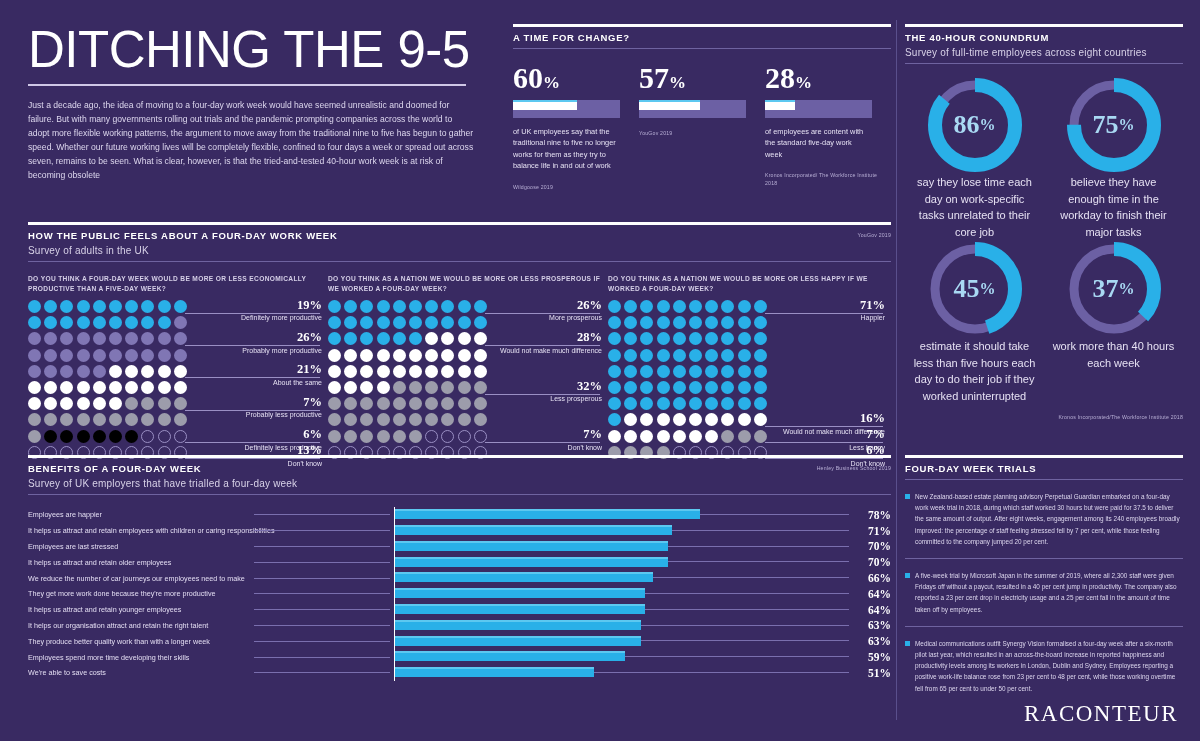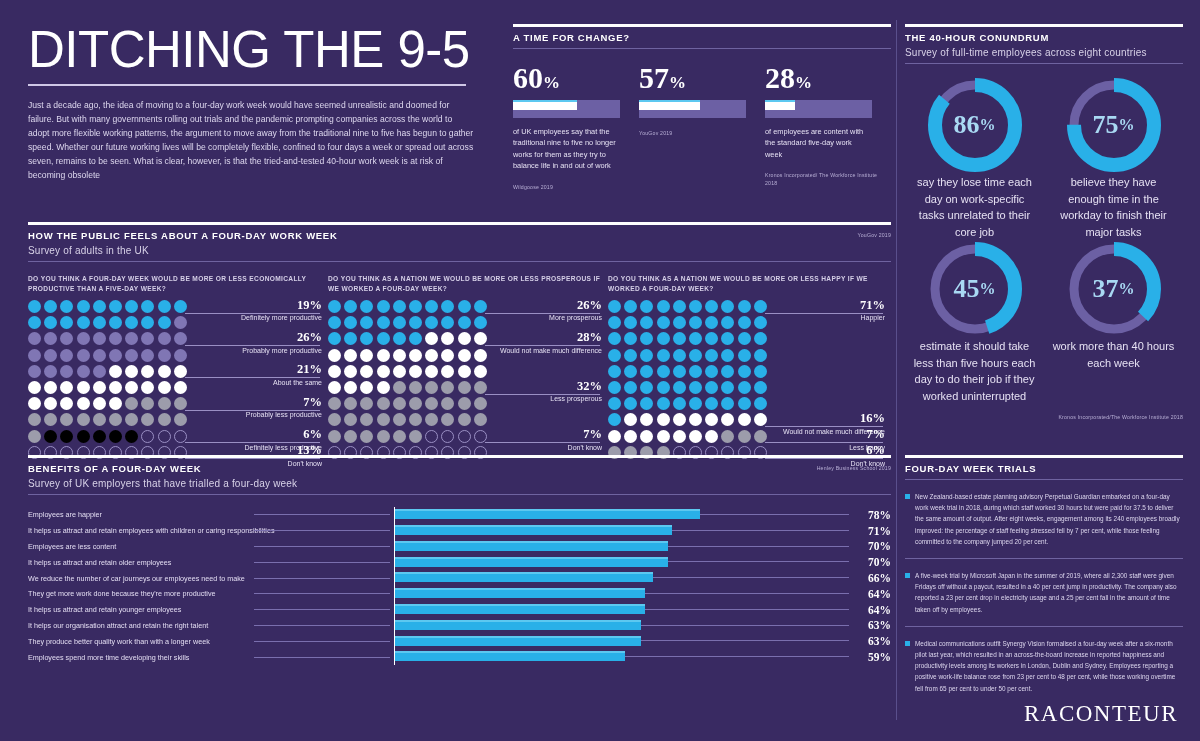--- a/index.html
+++ b/index.html
@@ -722,21 +722,21 @@
         <div class="bar-row">
           <div class="bar-label">It helps us attract and retain employees with children or caring responsibilities</div>
           <div class="bar-connect"></div>
           <div class="bar-track">
             <div class="bar-fill" style="width:61.06%"></div>
             <div class="bar-tail" style="width:38.94%"></div>
           </div>
           <div class="bar-pct">71%</div>
         </div>
         <div class="bar-row">
-          <div class="bar-label">Employees are less content</div>
+          <div class="bar-label">Employees are last stressed</div>
           <div class="bar-connect"></div>
           <div class="bar-track">
             <div class="bar-fill" style="width:60.199999999999996%"></div>
             <div class="bar-tail" style="width:39.800000000000004%"></div>
           </div>
           <div class="bar-pct">70%</div>
         </div>
         <div class="bar-row">
           <div class="bar-label">It helps us attract and retain older employees</div>
           <div class="bar-connect"></div>
@@ -792,20 +792,29 @@
           <div class="bar-pct">63%</div>
         </div>
         <div class="bar-row">
           <div class="bar-label">Employees spend more time developing their skills</div>
           <div class="bar-connect"></div>
           <div class="bar-track">
             <div class="bar-fill" style="width:50.74%"></div>
             <div class="bar-tail" style="width:49.26%"></div>
           </div>
           <div class="bar-pct">59%</div>
+        </div>
+        <div class="bar-row">
+          <div class="bar-label">We're able to save costs</div>
+          <div class="bar-connect"></div>
+          <div class="bar-track">
+            <div class="bar-fill" style="width:43.86%"></div>
+            <div class="bar-tail" style="width:56.14%"></div>
+          </div>
+          <div class="bar-pct">51%</div>
         </div>
       </div>
   </div>
 
   <div class="panel-trials">
     <div class="rule-top"></div>
     <div class="sec-title">FOUR-DAY WEEK TRIALS</div>
     <div class="hr-thin"></div>
     <div id="trials">
         <div class="trial">

